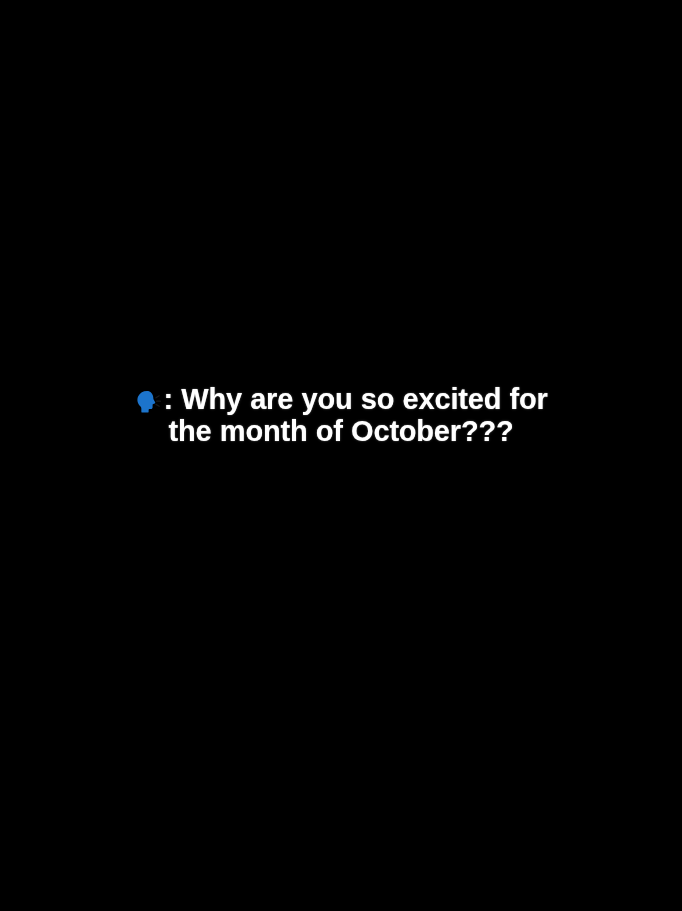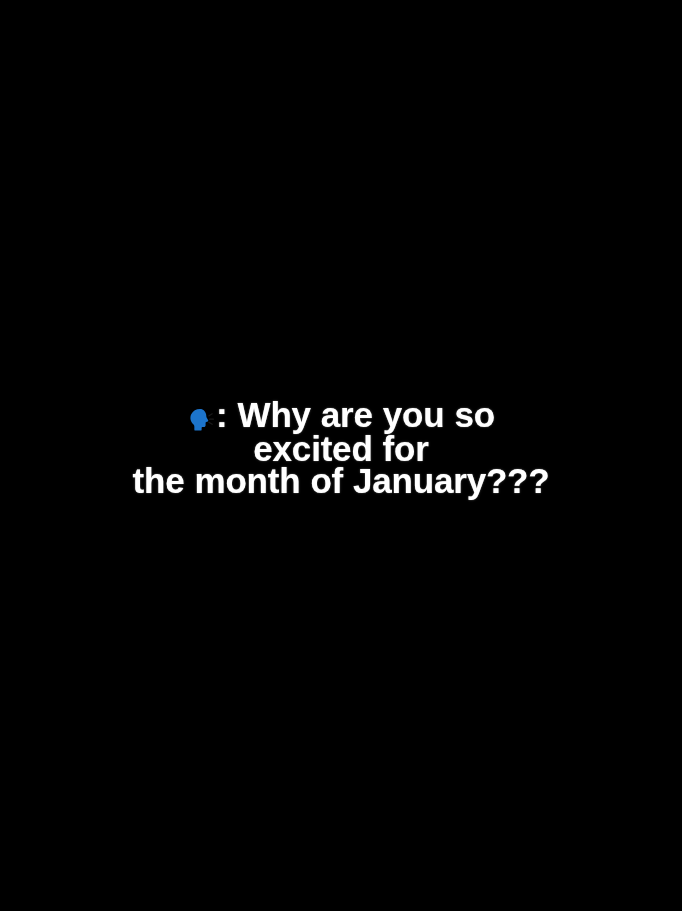--- a/index.html
+++ b/index.html
@@ -33,25 +33,25 @@
     display: flex;
     flex-direction: column;
     align-items: center;
     justify-content: flex-start;
     padding: 0 28px;
     box-sizing: border-box;
     user-select: none;
   }
 
   .caption-text {
-    margin: 16px;
+    margin: 0;
     color: #ffffff;
     font-family: "Liberation Sans", sans-serif;
     font-weight: 700;
-    font-size: 35px;
+    font-size: 29px;
     line-height: 32px;
     letter-spacing: -0.2px;
     text-align: center;
     max-width: 430px;
     word-spacing: 0.5px;
     text-shadow:
       0 0 1px rgba(255, 255, 255, 0.55),
       0 0 3px rgba(255, 255, 255, 0.18);
   }
 
@@ -93,18 +93,18 @@
 
             <g stroke="#1A1A1A" stroke-width="1.7" stroke-linecap="round" fill="none">
               <path d="M29.3 13.1 L33.6 10.4"></path>
               <path d="M30.2 17.6 L35.1 17.6"></path>
               <path d="M29.3 21.9 L33.6 24.3"></path>
             </g>
           </svg>
         </span><span>: Why are you so excited for</span>
       </span>
 
-      <span class="caption-line">the month of January???</span>
+      <span class="caption-line">the month of October???</span>
     </p>
 
   </div>
 
 </div>
 
 </body></html>

